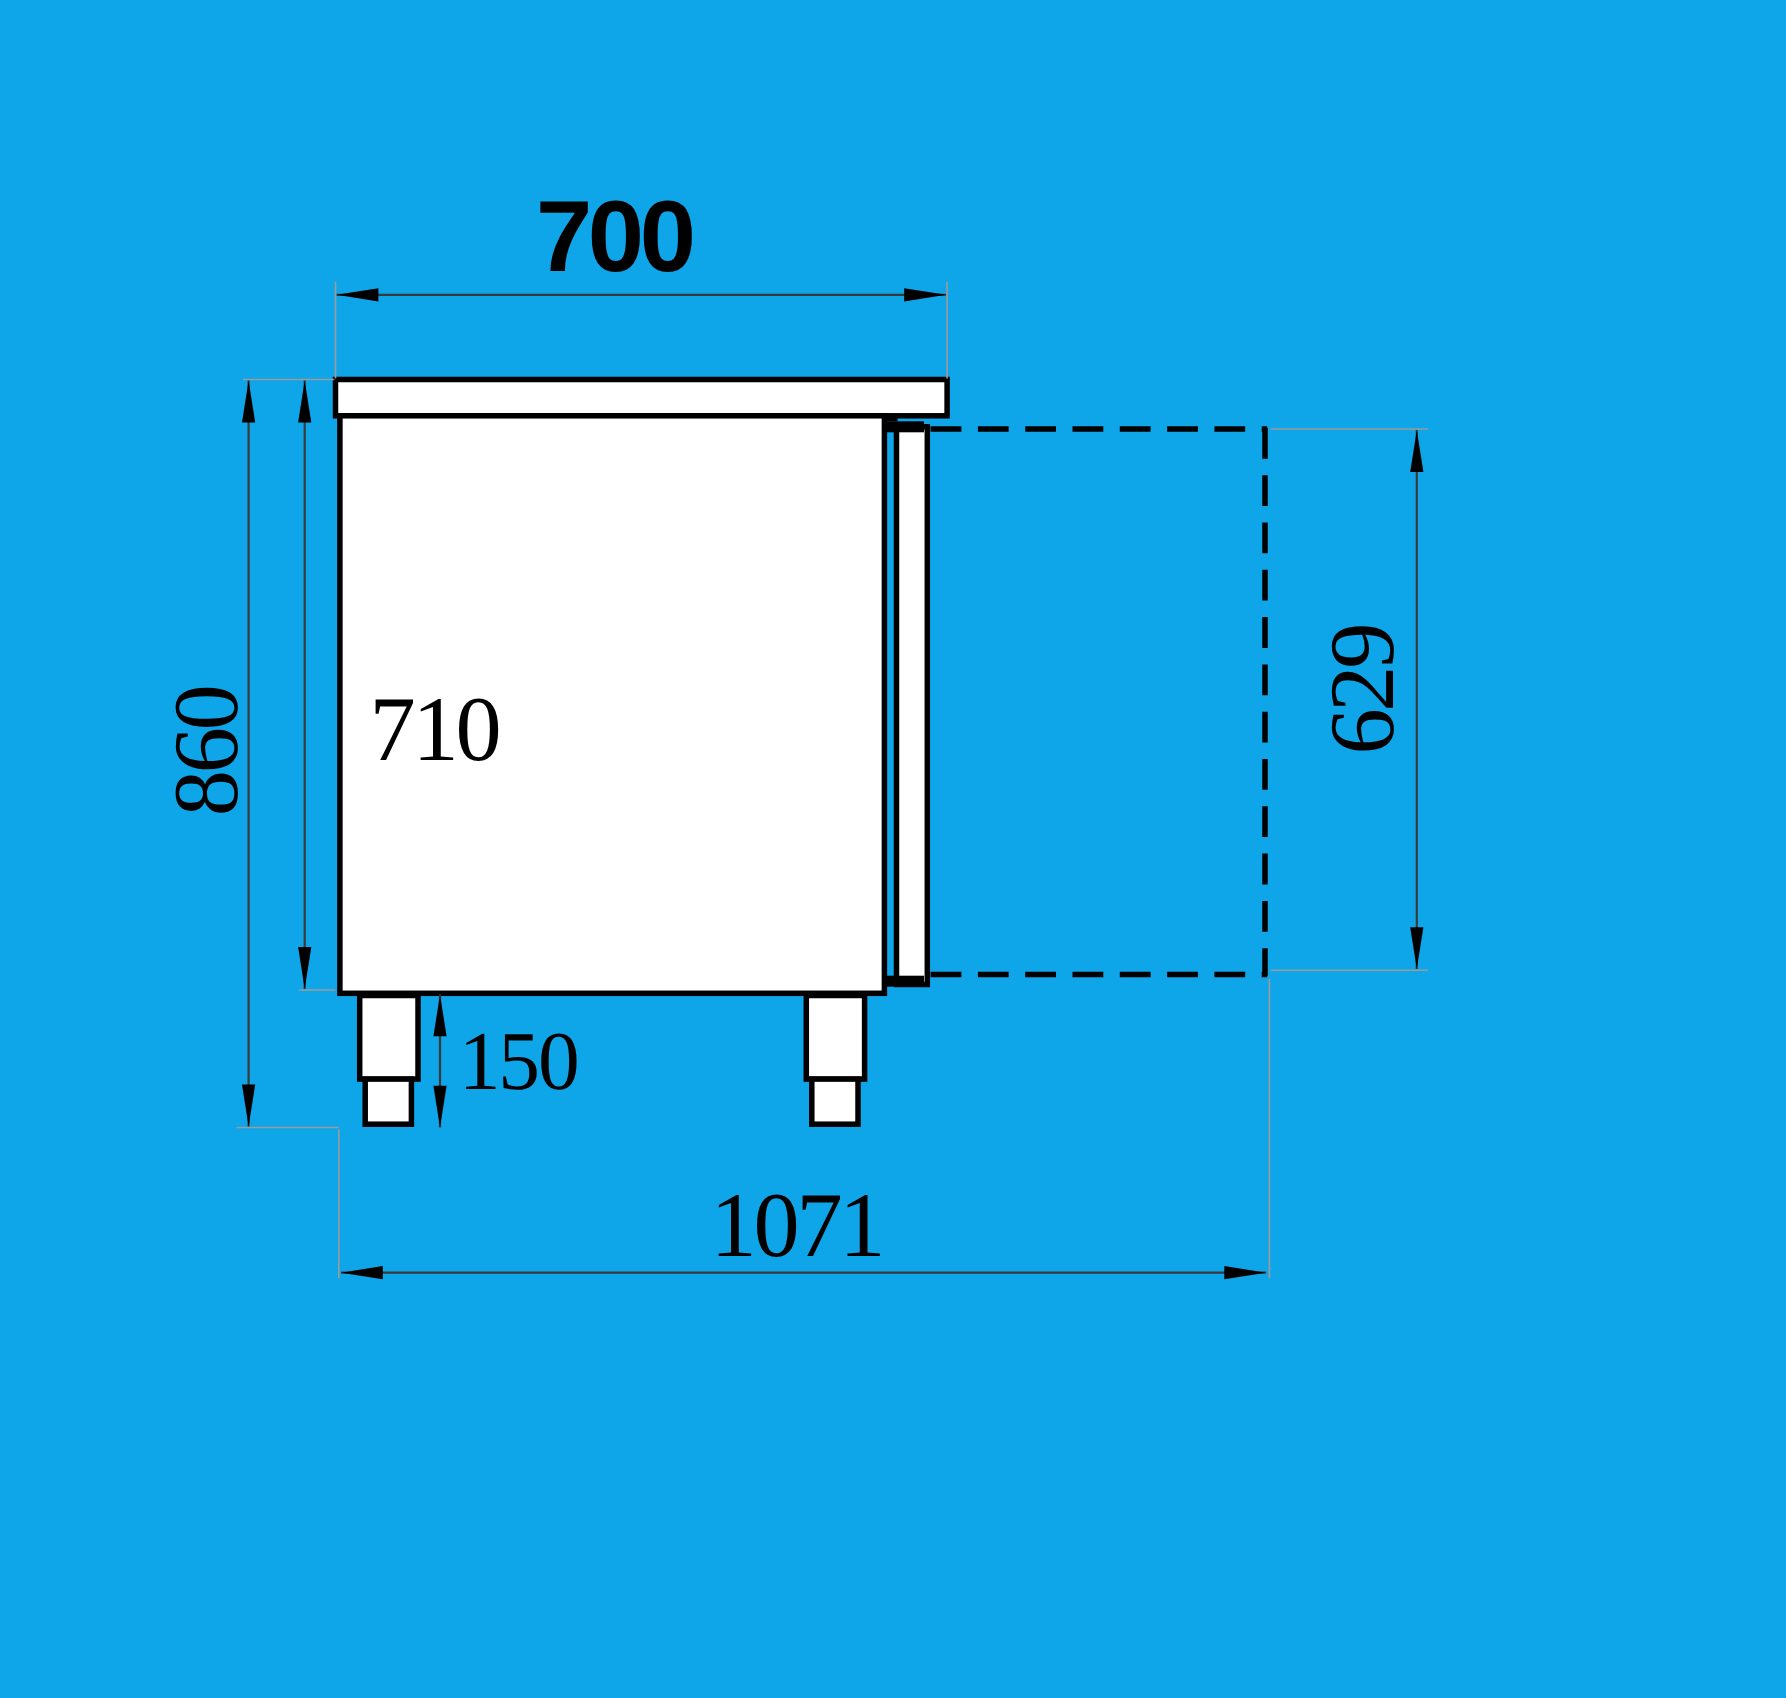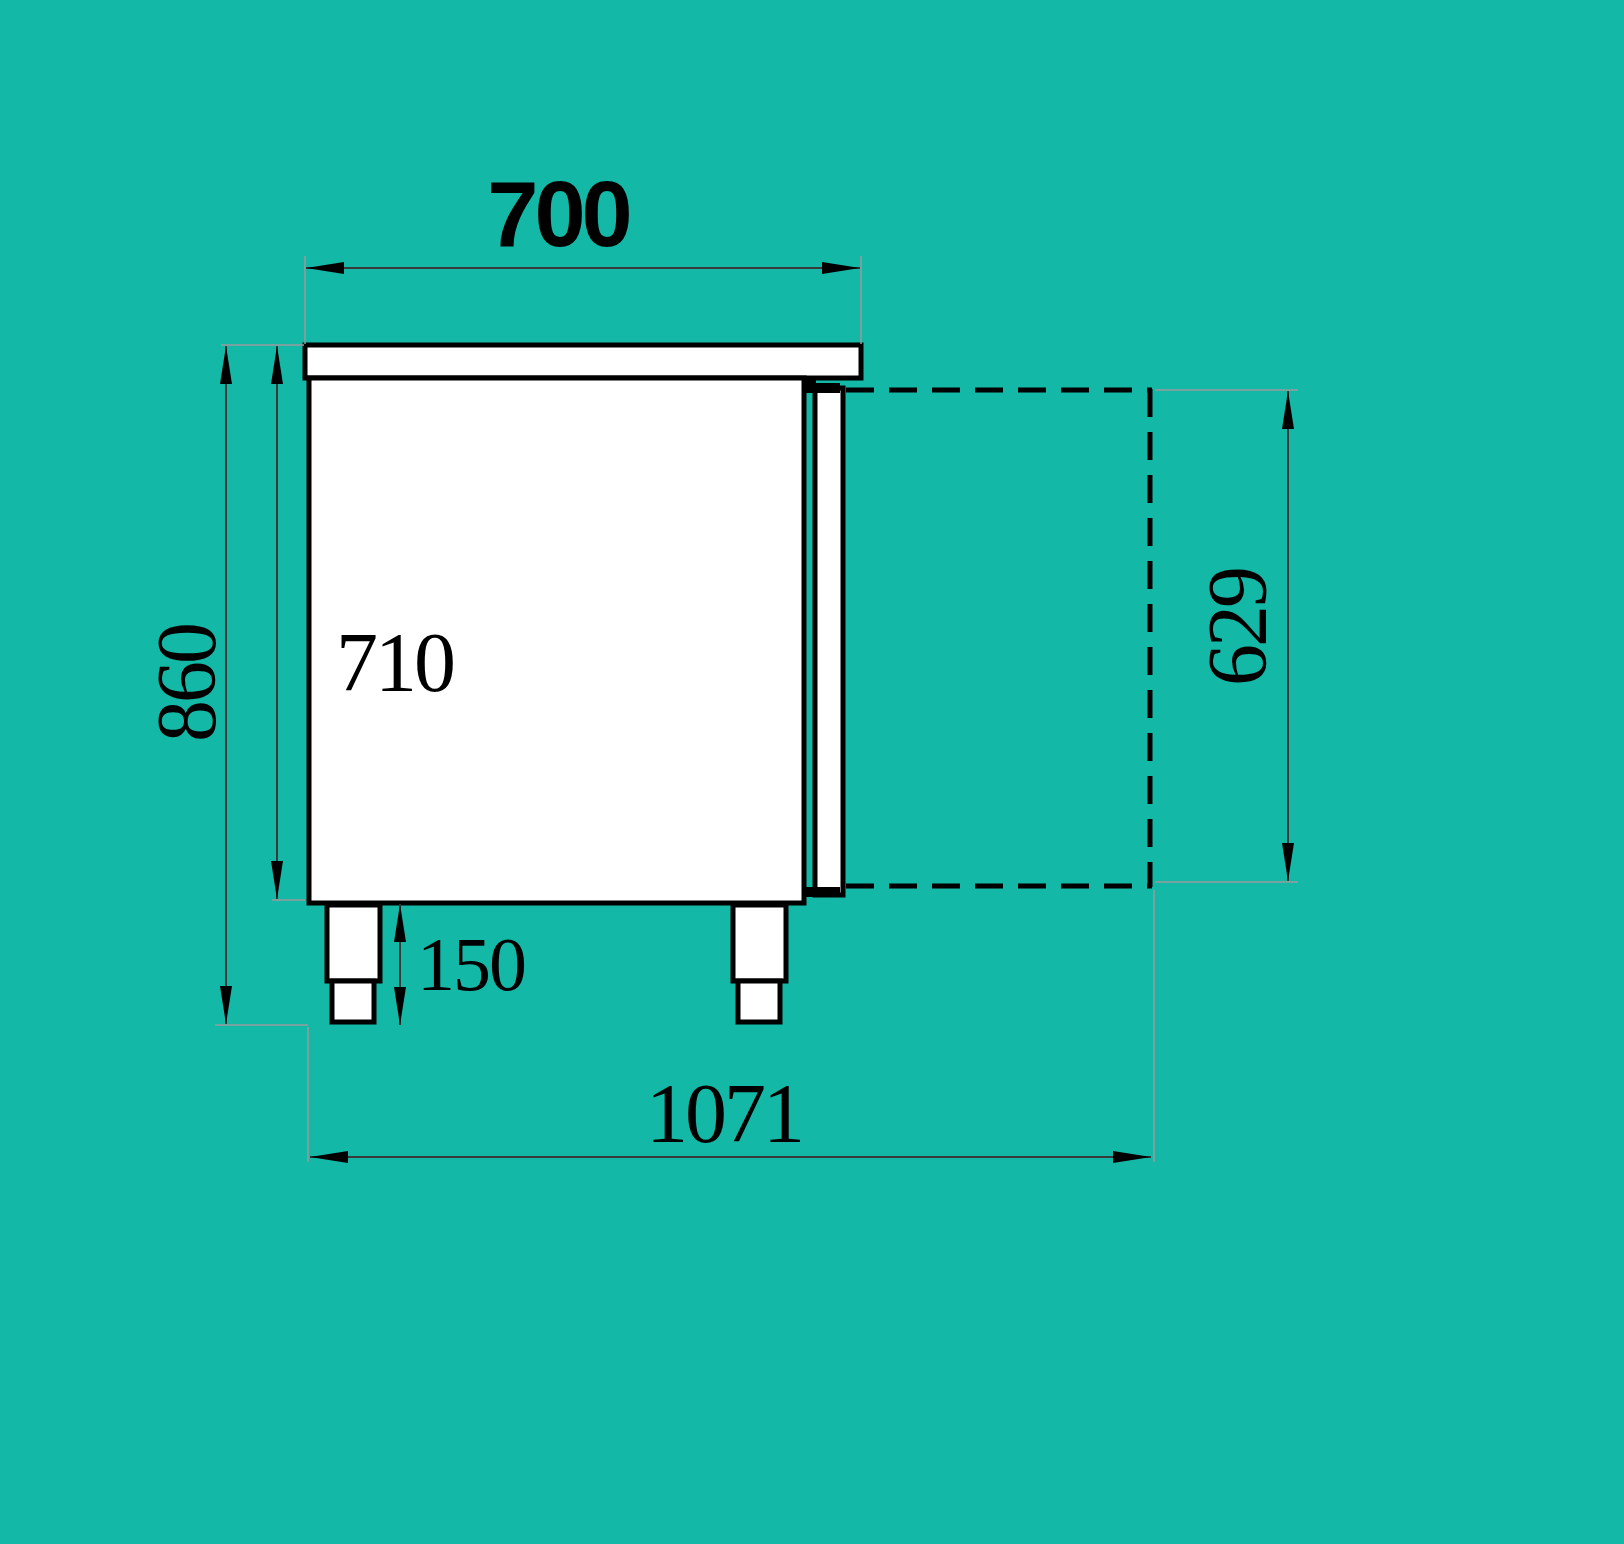--- a/index.html
+++ b/index.html
@@ -1,20 +1,20 @@
 <!DOCTYPE html>
 <html><head>
 <meta charset="utf-8">
 <style>
   html, body { margin: 0; padding: 0; background: #ffffff; }
   .canvas {
     position: relative;
     width: 1624px;
     height: 1544px;
-    background: #14b8a6;
+    background: #0ea5e9;
     overflow: hidden;
   }
   svg { position: absolute; left: 0; top: 0; }
   .dim-serif {
     font-family: "Liberation Serif", "DejaVu Serif", serif;
     font-size: 84px;
     letter-spacing: -3px;
     fill: #000000;
   }
   .dim-serif-sm {

